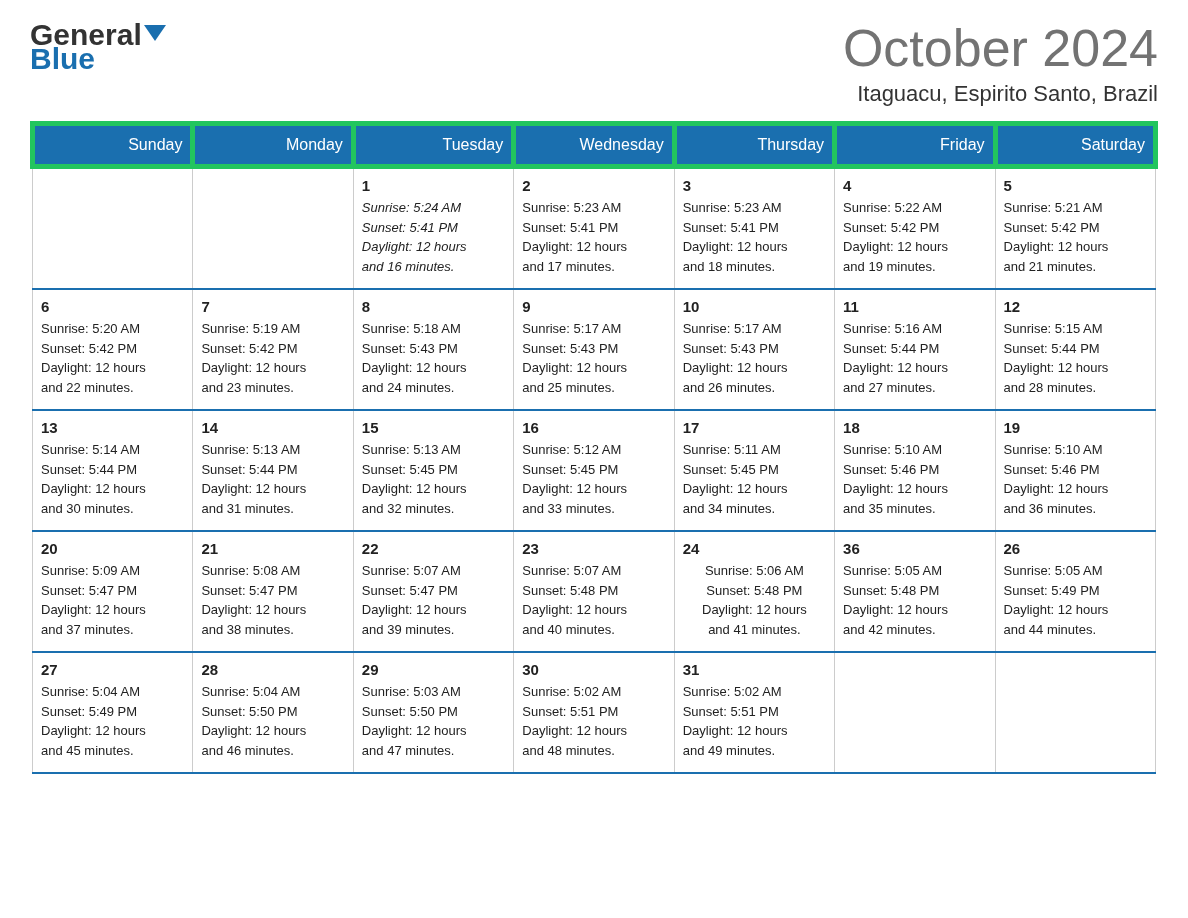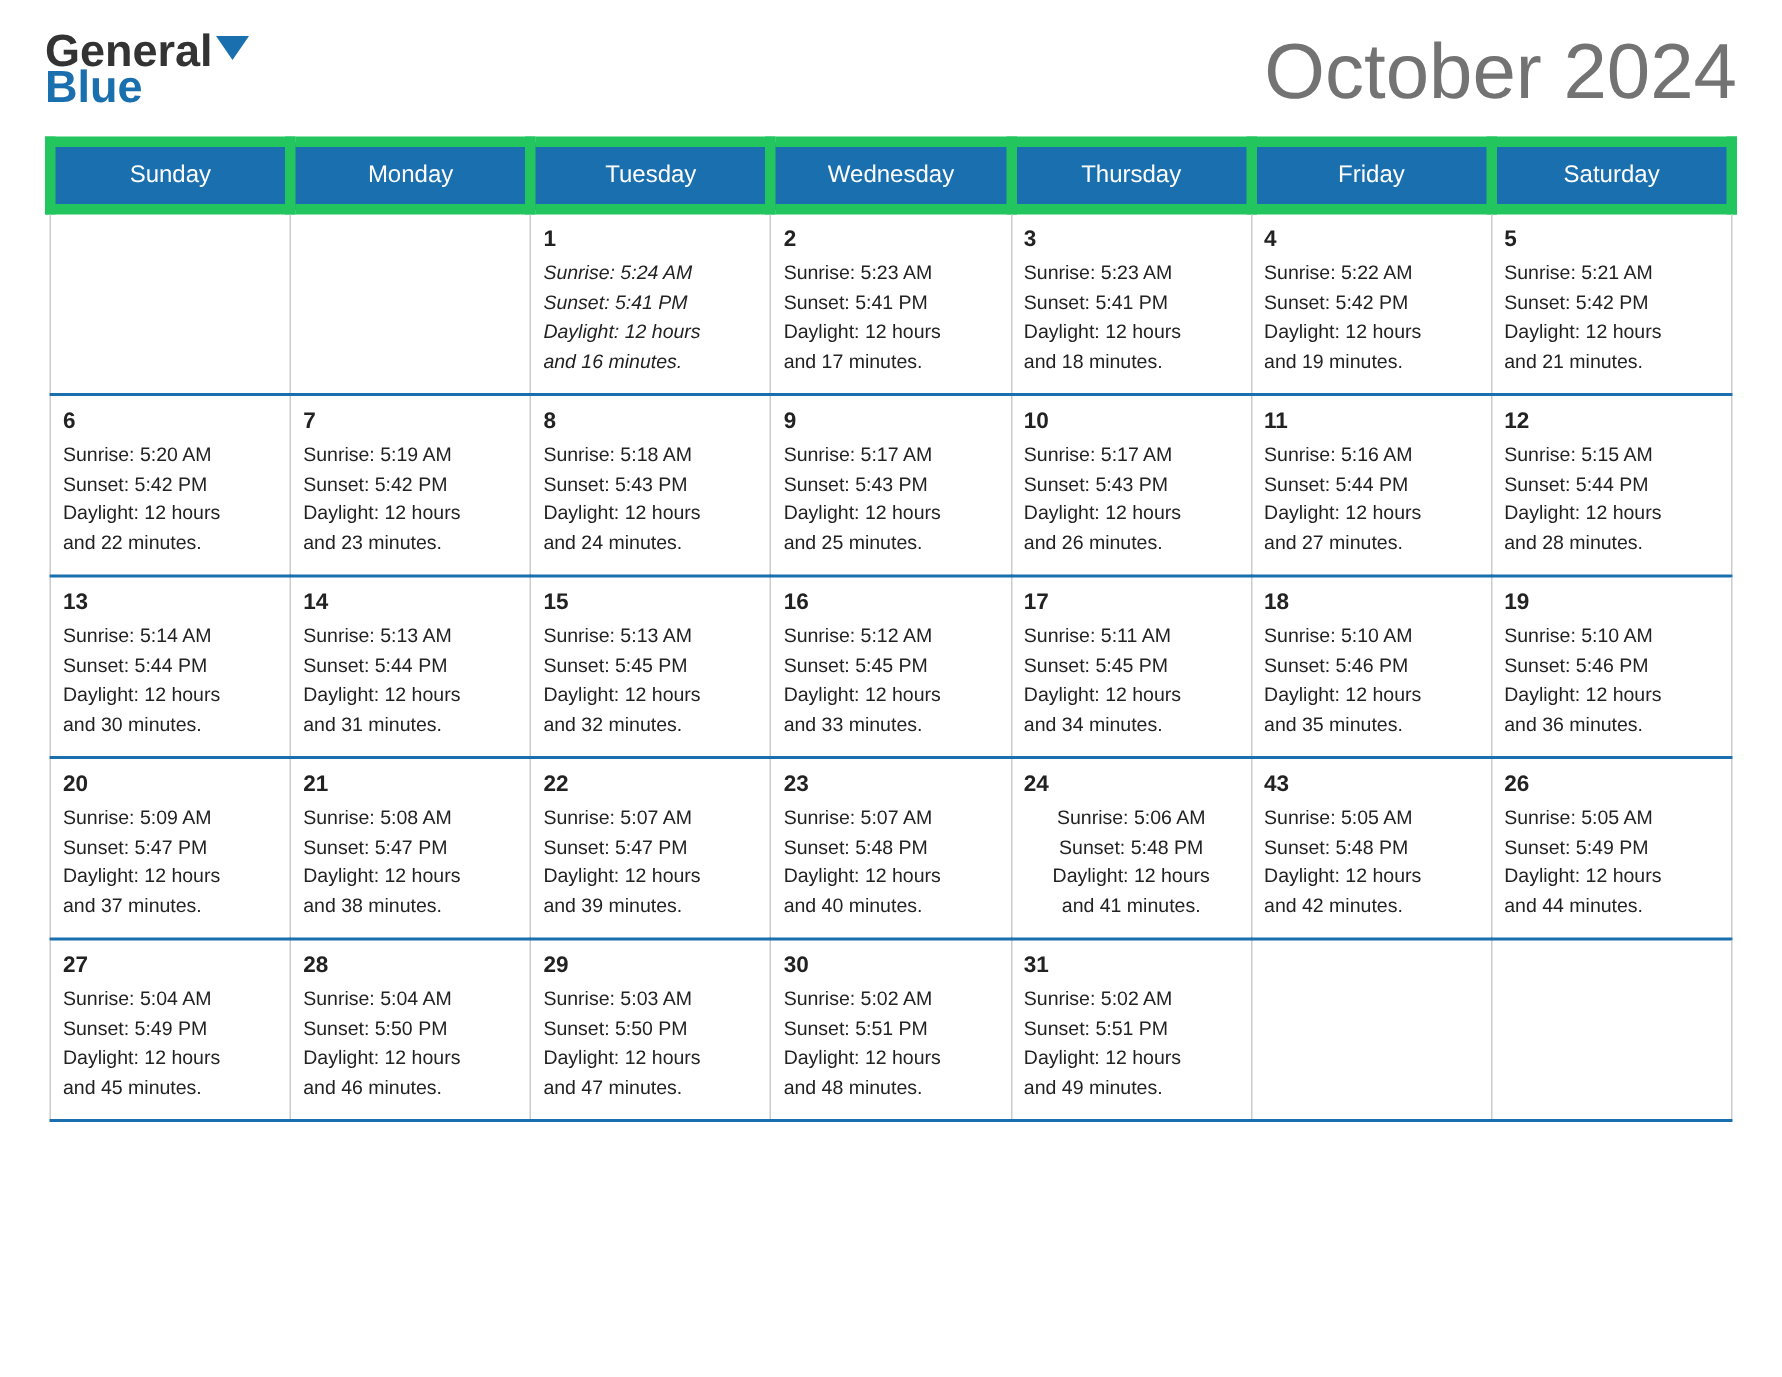--- a/index.html
+++ b/index.html
@@ -36,22 +36,22 @@
       margin-top: 10px;
     }
     thead tr {
       background-color: #1a6faf;
       color: #fff;
     }
     thead th {
       padding: 10px 8px;
       font-size: 16px;
       font-weight: normal;
-      text-align: center;
-      border: 7px solid #22c55e;
+      text-align: right;
+      border: 5px solid #22c55e;
     }
     tbody tr {
       border-bottom: 2px solid #1a6faf;
     }
     tbody td {
       vertical-align: top;
       padding: 8px 8px 12px 8px;
       border-left: 1px solid #ccc;
       border-right: 1px solid #ccc;
       font-size: 13px;
@@ -102,20 +102,21 @@
 
 <div class="header">
   <div class="logo-wrap">
     <div class="logo-row1">
       General<span class="logo-blue-arrow"></span>
     </div>
     <div class="logo-row2">Blue</div>
   </div>
   <div class="title-block">
     <div class="month-title">October 2024</div>
+    <div class="location-title">Itaguacu, Espirito Santo, Brazil</div>
   </div>
 </div>
 
 <table>
   <thead>
     <tr>
       <th>Sunday</th>
       <th>Monday</th>
       <th>Tuesday</th>
       <th>Wednesday</th>
@@ -296,21 +297,21 @@
 and 40 minutes.</div>
         </td>
         <td>
           <span class="day-number">24</span>
           <div class="day-info" style="white-space: pre-line; text-align: center;">Sunrise: 5:06 AM
 Sunset: 5:48 PM
 Daylight: 12 hours
 and 41 minutes.</div>
         </td>
         <td>
-          <span class="day-number">43</span>
+          <span class="day-number">36</span>
           <div class="day-info" style="white-space: pre-line;">Sunrise: 5:05 AM
 Sunset: 5:48 PM
 Daylight: 12 hours
 and 42 minutes.</div>
         </td>
         <td>
           <span class="day-number">26</span>
           <div class="day-info" style="white-space: pre-line;">Sunrise: 5:05 AM
 Sunset: 5:49 PM
 Daylight: 12 hours

